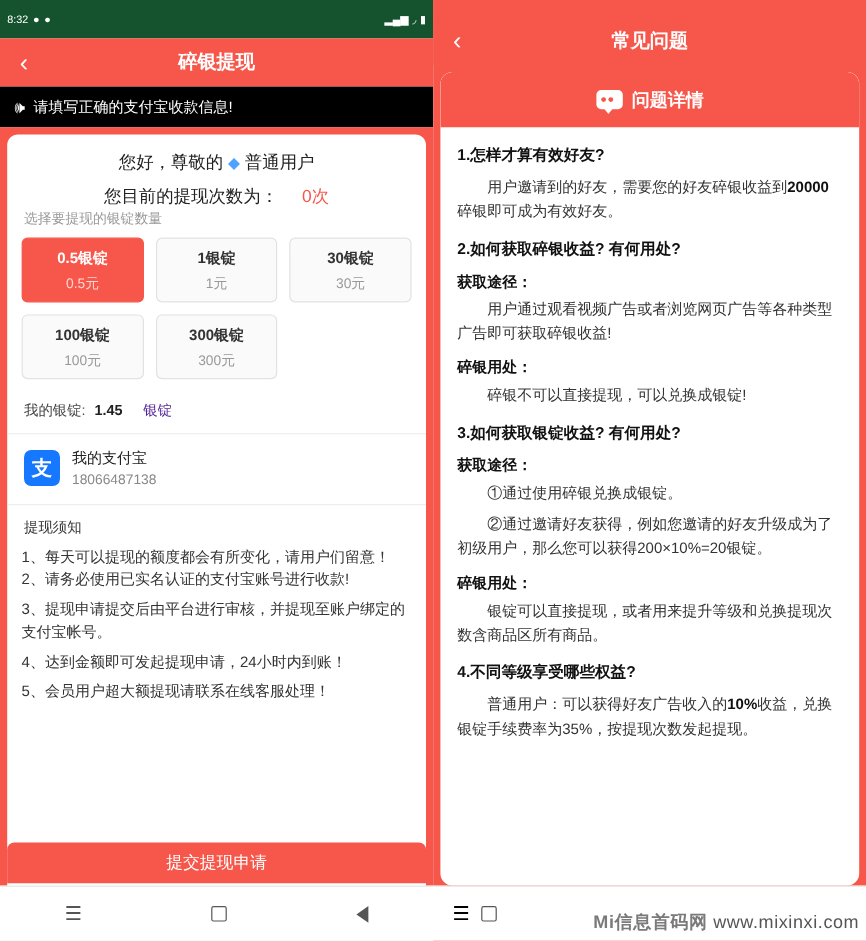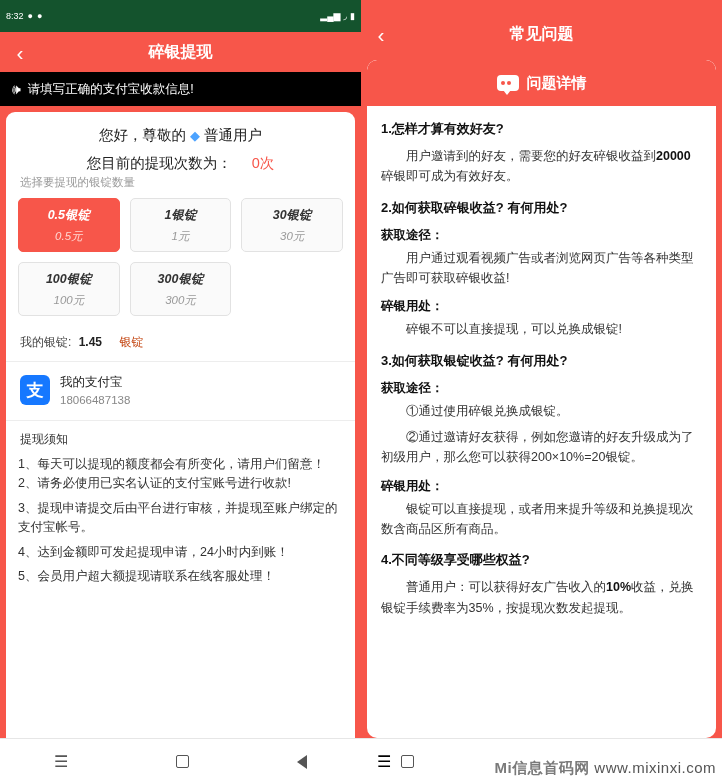--- a/index.html
+++ b/index.html
@@ -108,37 +108,36 @@
     grid-template-columns: repeat(3, 1fr);
     gap: 10px;
   }
   .amt {
     border: 1px solid #e2e2e2;
     background: #fafafa;
     border-radius: 5px;
     text-align: center;
     padding: 8px 0 7px 0;
     cursor: pointer;
-    font-style: italic;
   }
   .amt .a1 { font-size: 12.5px; color: #333; font-weight: bold; }
   .amt .a2 { font-size: 11.5px; color: #999; margin-top: 5px; }
   .amt.active {
     background: #f7564a;
     border-color: #f7564a;
   }
   .amt.active .a1 { color: #fff; }
   .amt.active .a2 { color: #ffd7d2; }
   .mybal {
     margin: 18px 0 10px 2px;
     font-size: 12px;
     color: #444;
   }
   .mybal .num { color: #222; font-weight: bold; margin: 0 4px; text-align: center; }
-  .mybal .unit { color: #c2410c; margin-left: 10px; }
+  .mybal .unit { color: #4c1d95; margin-left: 10px; }
   .divider { height: 1px; background: #ededed; margin: 4px -12px 10px -12px; }
   .alipay-row {
     display: flex;
     align-items: center;
     gap: 10px;
     padding: 2px 0 10px 2px;
   }
   .alipay-logo {
     width: 30px; height: 30px;
     border-radius: 6px;
@@ -407,20 +406,23 @@
         <div class="divider"></div>
 
         <div class="notes-title">提现须知</div>
         <div class="notes-li">1、每天可以提现的额度都会有所变化，请用户们留意！ 2、请务必使用已实名认证的支付宝账号进行收款!</div>
         <div class="notes-li">3、提现申请提交后由平台进行审核，并提现至账户绑定的支付宝帐号。</div>
         <div class="notes-li">4、达到金额即可发起提现申请，24小时内到账！</div>
         <div class="notes-li">5、会员用户超大额提现请联系在线客服处理！</div>
       </div>
     </div>
 
+    <div class="submit-wrap">
+      <button class="submit-btn">提交提现申请</button>
+    </div>
   </div>
 
   <div class="pane-right">
     <div class="statusbar-right"></div>
 
     <div class="titlebar-r">
       <div class="back">‹</div>
       <div class="t-title">常见问题</div>
     </div>
 

